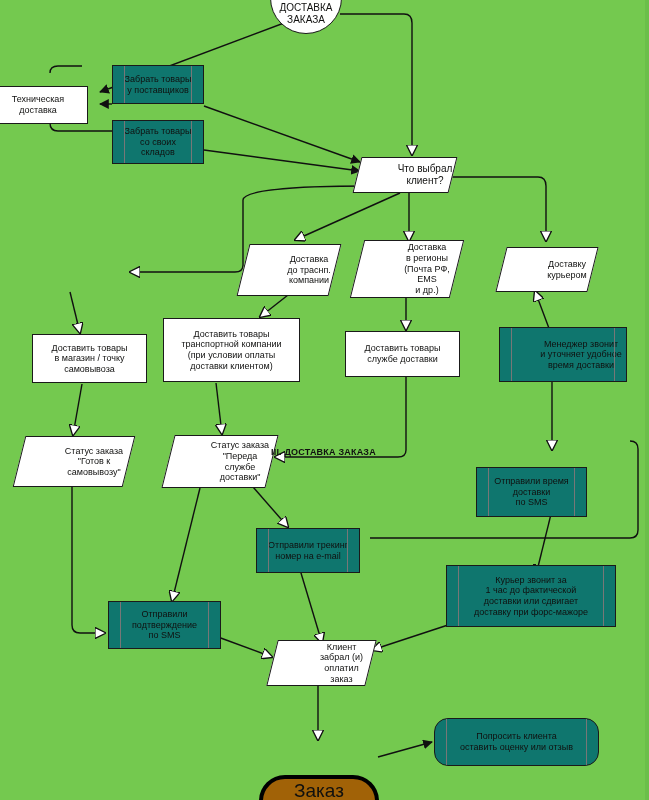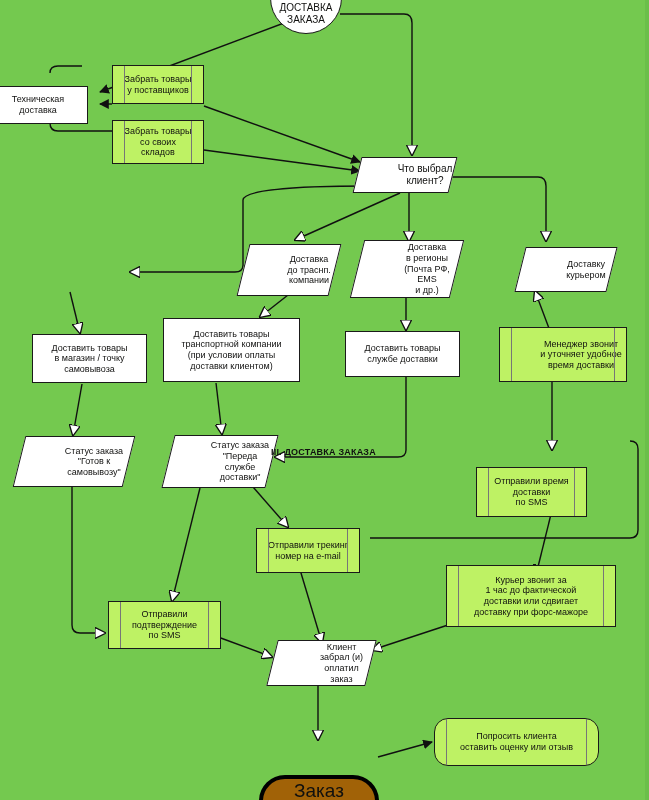--- a/index.html
+++ b/index.html
@@ -33,21 +33,21 @@
     white-space: pre-line;
     z-index: 5;
   }
   
   .rect {
     background: #ffffff;
     border: 1px solid #1a1a1a;
   }
   
   .subr {
-    background: #bef264;
+    background: #0f766e;
     border: 1px solid #1a1a1a;
   }
   .subr::before, .subr::after {
     content: "";
     position: absolute;
     top: 0; bottom: 0;
     width: 1px;
     background: #777777;
   }
   .subr::before { left: 11px; }
@@ -211,21 +211,21 @@
   </div>
 
   <div class="node para fs9" style="left:357px; top:240px; width:100px; height:58px;">
     <span class="para-bg"></span>
     <span class="para-txt">Доставка
 в регионы
 (Почта РФ, EMS
 и др.)</span>
   </div>
 
-  <div class="node para fs9" style="left:520px; top:247px; width:92px; height:45px;">
+  <div class="node para fs9" style="left:501px; top:247px; width:92px; height:45px;">
     <span class="para-bg"></span>
     <span class="para-txt">Доставку
 курьером</span>
   </div>
 
   <div class="node rect fs9" style="left:32px; top:334px; width:115px; height:49px;">
     <span>Доставить товары
 в магазин / точку
 самовывоза</span>
   </div>

